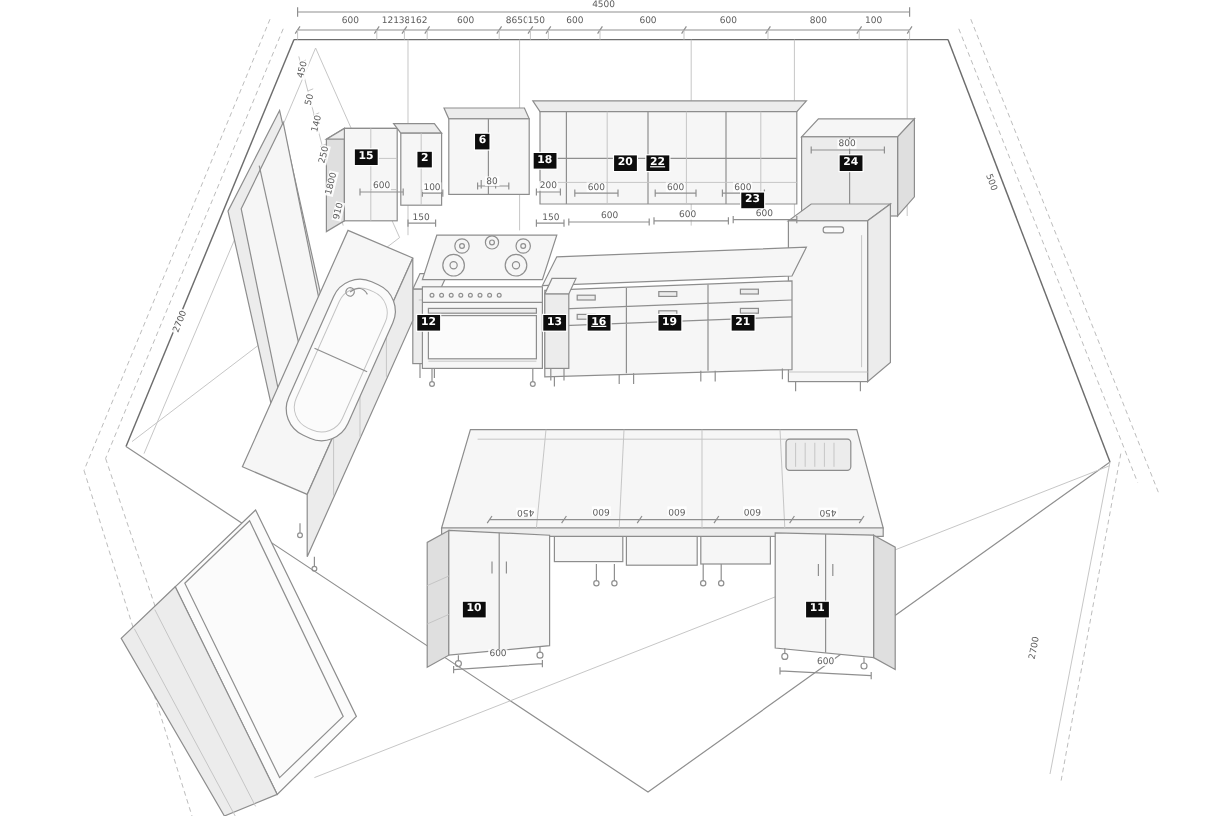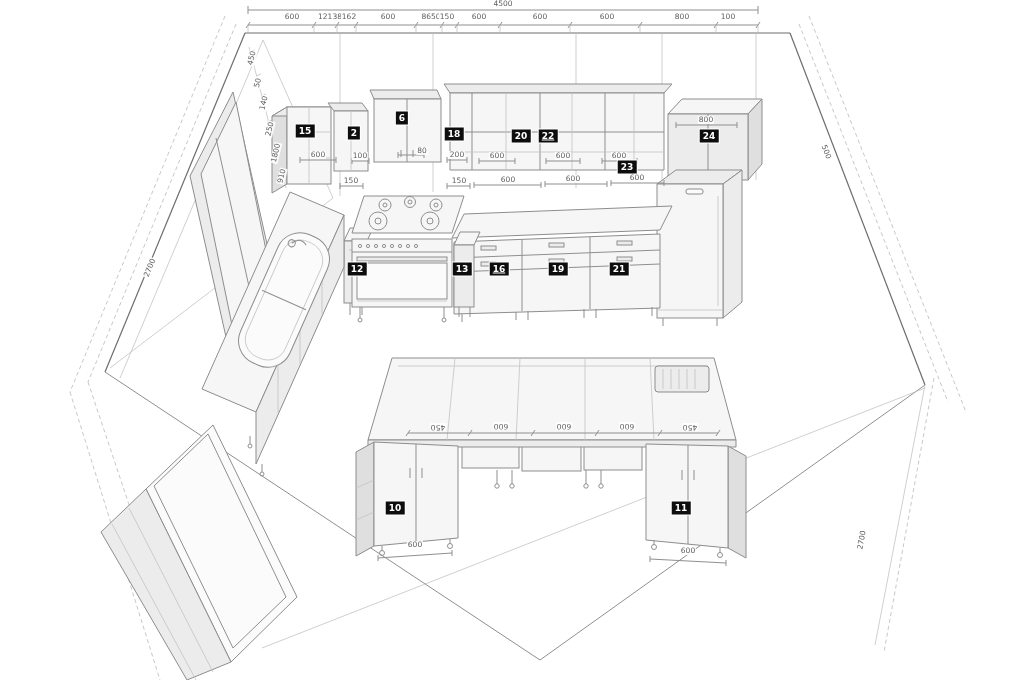--- a/index.html
+++ b/index.html
@@ -247,21 +247,21 @@
       <div class="dim" style="left: 388px; top: 17px; transform: translate(-50%, -50%);">600</div>
       <div class="dim" style="left: 431px; top: 17px; transform: translate(-50%, -50%);">8650</div>
       <div class="dim" style="left: 447px; top: 17px; transform: translate(-50%, -50%);">150</div>
       <div class="dim" style="left: 479px; top: 17px; transform: translate(-50%, -50%);">600</div>
       <div class="dim" style="left: 540px; top: 17px; transform: translate(-50%, -50%);">600</div>
       <div class="dim" style="left: 607px; top: 17px; transform: translate(-50%, -50%);">600</div>
       <div class="dim" style="left: 682px; top: 17px; transform: translate(-50%, -50%);">800</div>
       <div class="dim" style="left: 728px; top: 17px; transform: translate(-50%, -50%);">100</div>
       <div class="dim" style="left: 318px; top: 155px; transform: translate(-50%, -50%);">600</div>
       <div class="dim" style="left: 360px; top: 156px; transform: translate(-50%, -50%);">100</div>
-      <div class="dim" style="left: 410px; top: 151px; transform: translate(-50%, -50%); margin-left: 12px;">80</div>
+      <div class="dim" style="left: 410px; top: 151px; transform: translate(-50%, -50%);">80</div>
       <div class="dim" style="left: 457px; top: 155px; transform: translate(-50%, -50%);">200</div>
       <div class="dim" style="left: 497px; top: 156px; transform: translate(-50%, -50%);">600</div>
       <div class="dim" style="left: 563px; top: 156px; transform: translate(-50%, -50%);">600</div>
       <div class="dim" style="left: 619px; top: 156px; transform: translate(-50%, -50%);">600</div>
       <div class="dim" style="left: 706px; top: 120px; transform: translate(-50%, -50%);">800</div>
       <div class="dim" style="left: 351px; top: 181px; transform: translate(-50%, -50%);">150</div>
       <div class="dim" style="left: 459px; top: 181px; transform: translate(-50%, -50%);">150</div>
       <div class="dim" style="left: 508px; top: 180px; transform: translate(-50%, -50%);">600</div>
       <div class="dim" style="left: 573px; top: 179px; transform: translate(-50%, -50%);">600</div>
       <div class="dim" style="left: 637px; top: 178px; transform: translate(-50%, -50%);">600</div>

